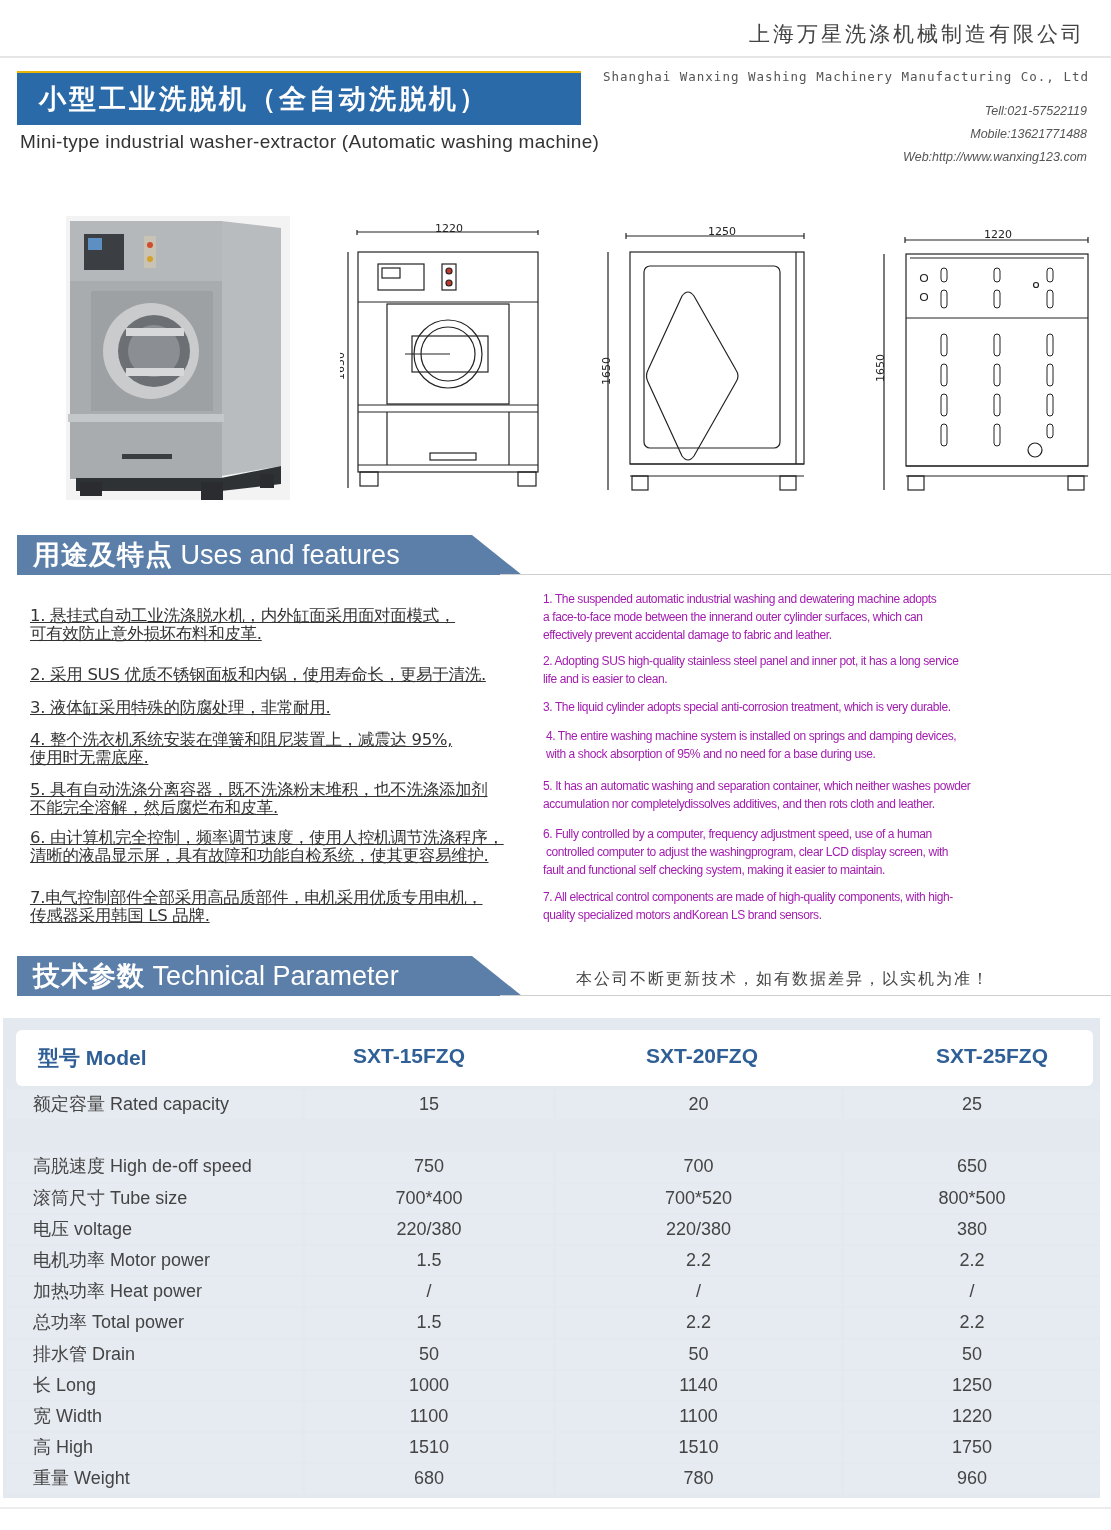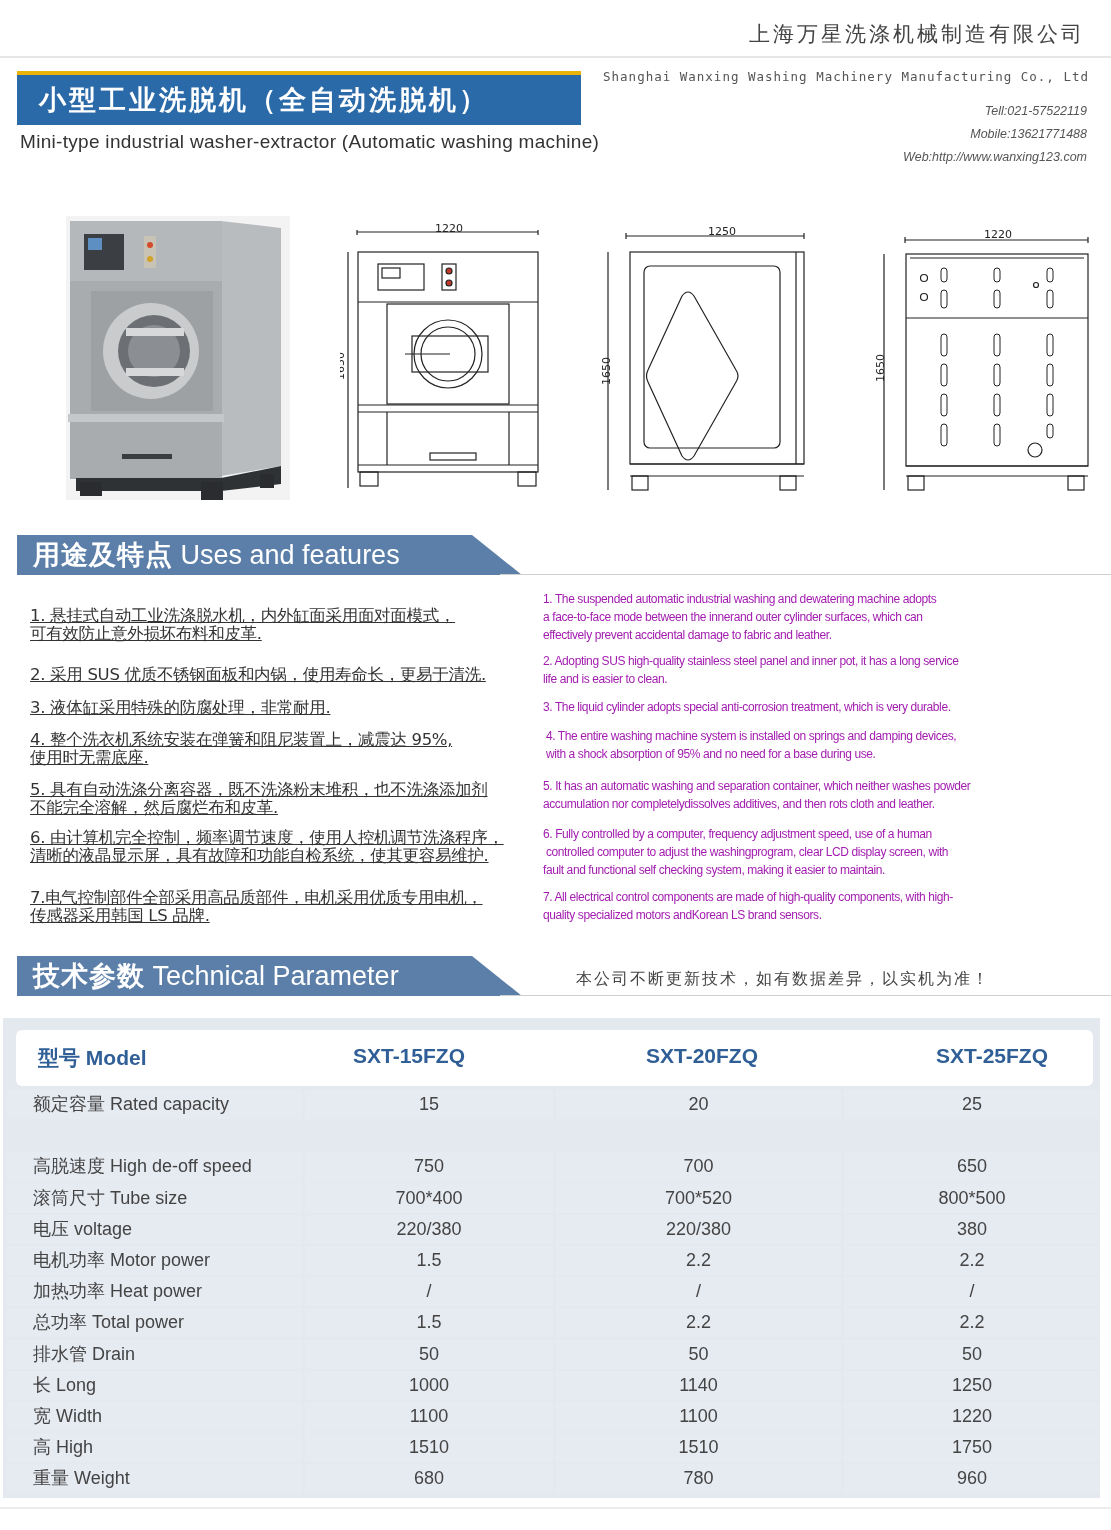--- a/index.html
+++ b/index.html
@@ -2,21 +2,21 @@
 <html><head>
 <meta charset="utf-8">
 <style>
   * { box-sizing: border-box; margin: 0; padding: 0; }
   html, body { width: 1111px; height: 1530px; background: #ffffff; overflow: hidden; }
   body { font-family: "Liberation Sans", "DejaVu Sans", sans-serif; color: #333; position: relative; }
 
   
   .company-cn { position: absolute; right: 26px; top: 20px; font-size: 21px; letter-spacing: 3px; color: #444; font-family: "DejaVu Sans", sans-serif; }
   .header-rule { position: absolute; left: 0; right: 0; top: 56px; height: 2px; background: #e6e6e6; }
-  .title-banner { position: absolute; left: 17px; top: 71px; width: 564px; height: 54px; background: #2a6aa8; border-top: 4px solid #eab308; display: flex; align-items: center; padding-left: 22px; }
+  .title-banner { position: absolute; left: 17px; top: 71px; width: 564px; height: 54px; background: #2a6aa8; border-top: 2px solid #eab308; display: flex; align-items: center; padding-left: 22px; }
   .title-banner span { color: #fff; font-size: 27px; font-weight: bold; letter-spacing: 3px; font-family: "DejaVu Sans", sans-serif; }
   .title-en { position: absolute; left: 20px; top: 131px; font-size: 19px; color: #333; letter-spacing: 0.3px; }
   .company-en { position: absolute; right: 22px; top: 69px; font-size: 12.5px; color: #555; letter-spacing: 1px; font-family: "DejaVu Sans Mono", monospace; }
   .contact { position: absolute; right: 24px; font-size: 12.5px; color: #555; text-align: right; font-style: italic; }
   .c-tel { top: 104px; }
   .c-mob { top: 127px; }
   .c-web { top: 150px; }
 
   
   .photo { position: absolute; left: 66px; top: 216px; width: 224px; height: 284px; background: #f2f2f2; }

